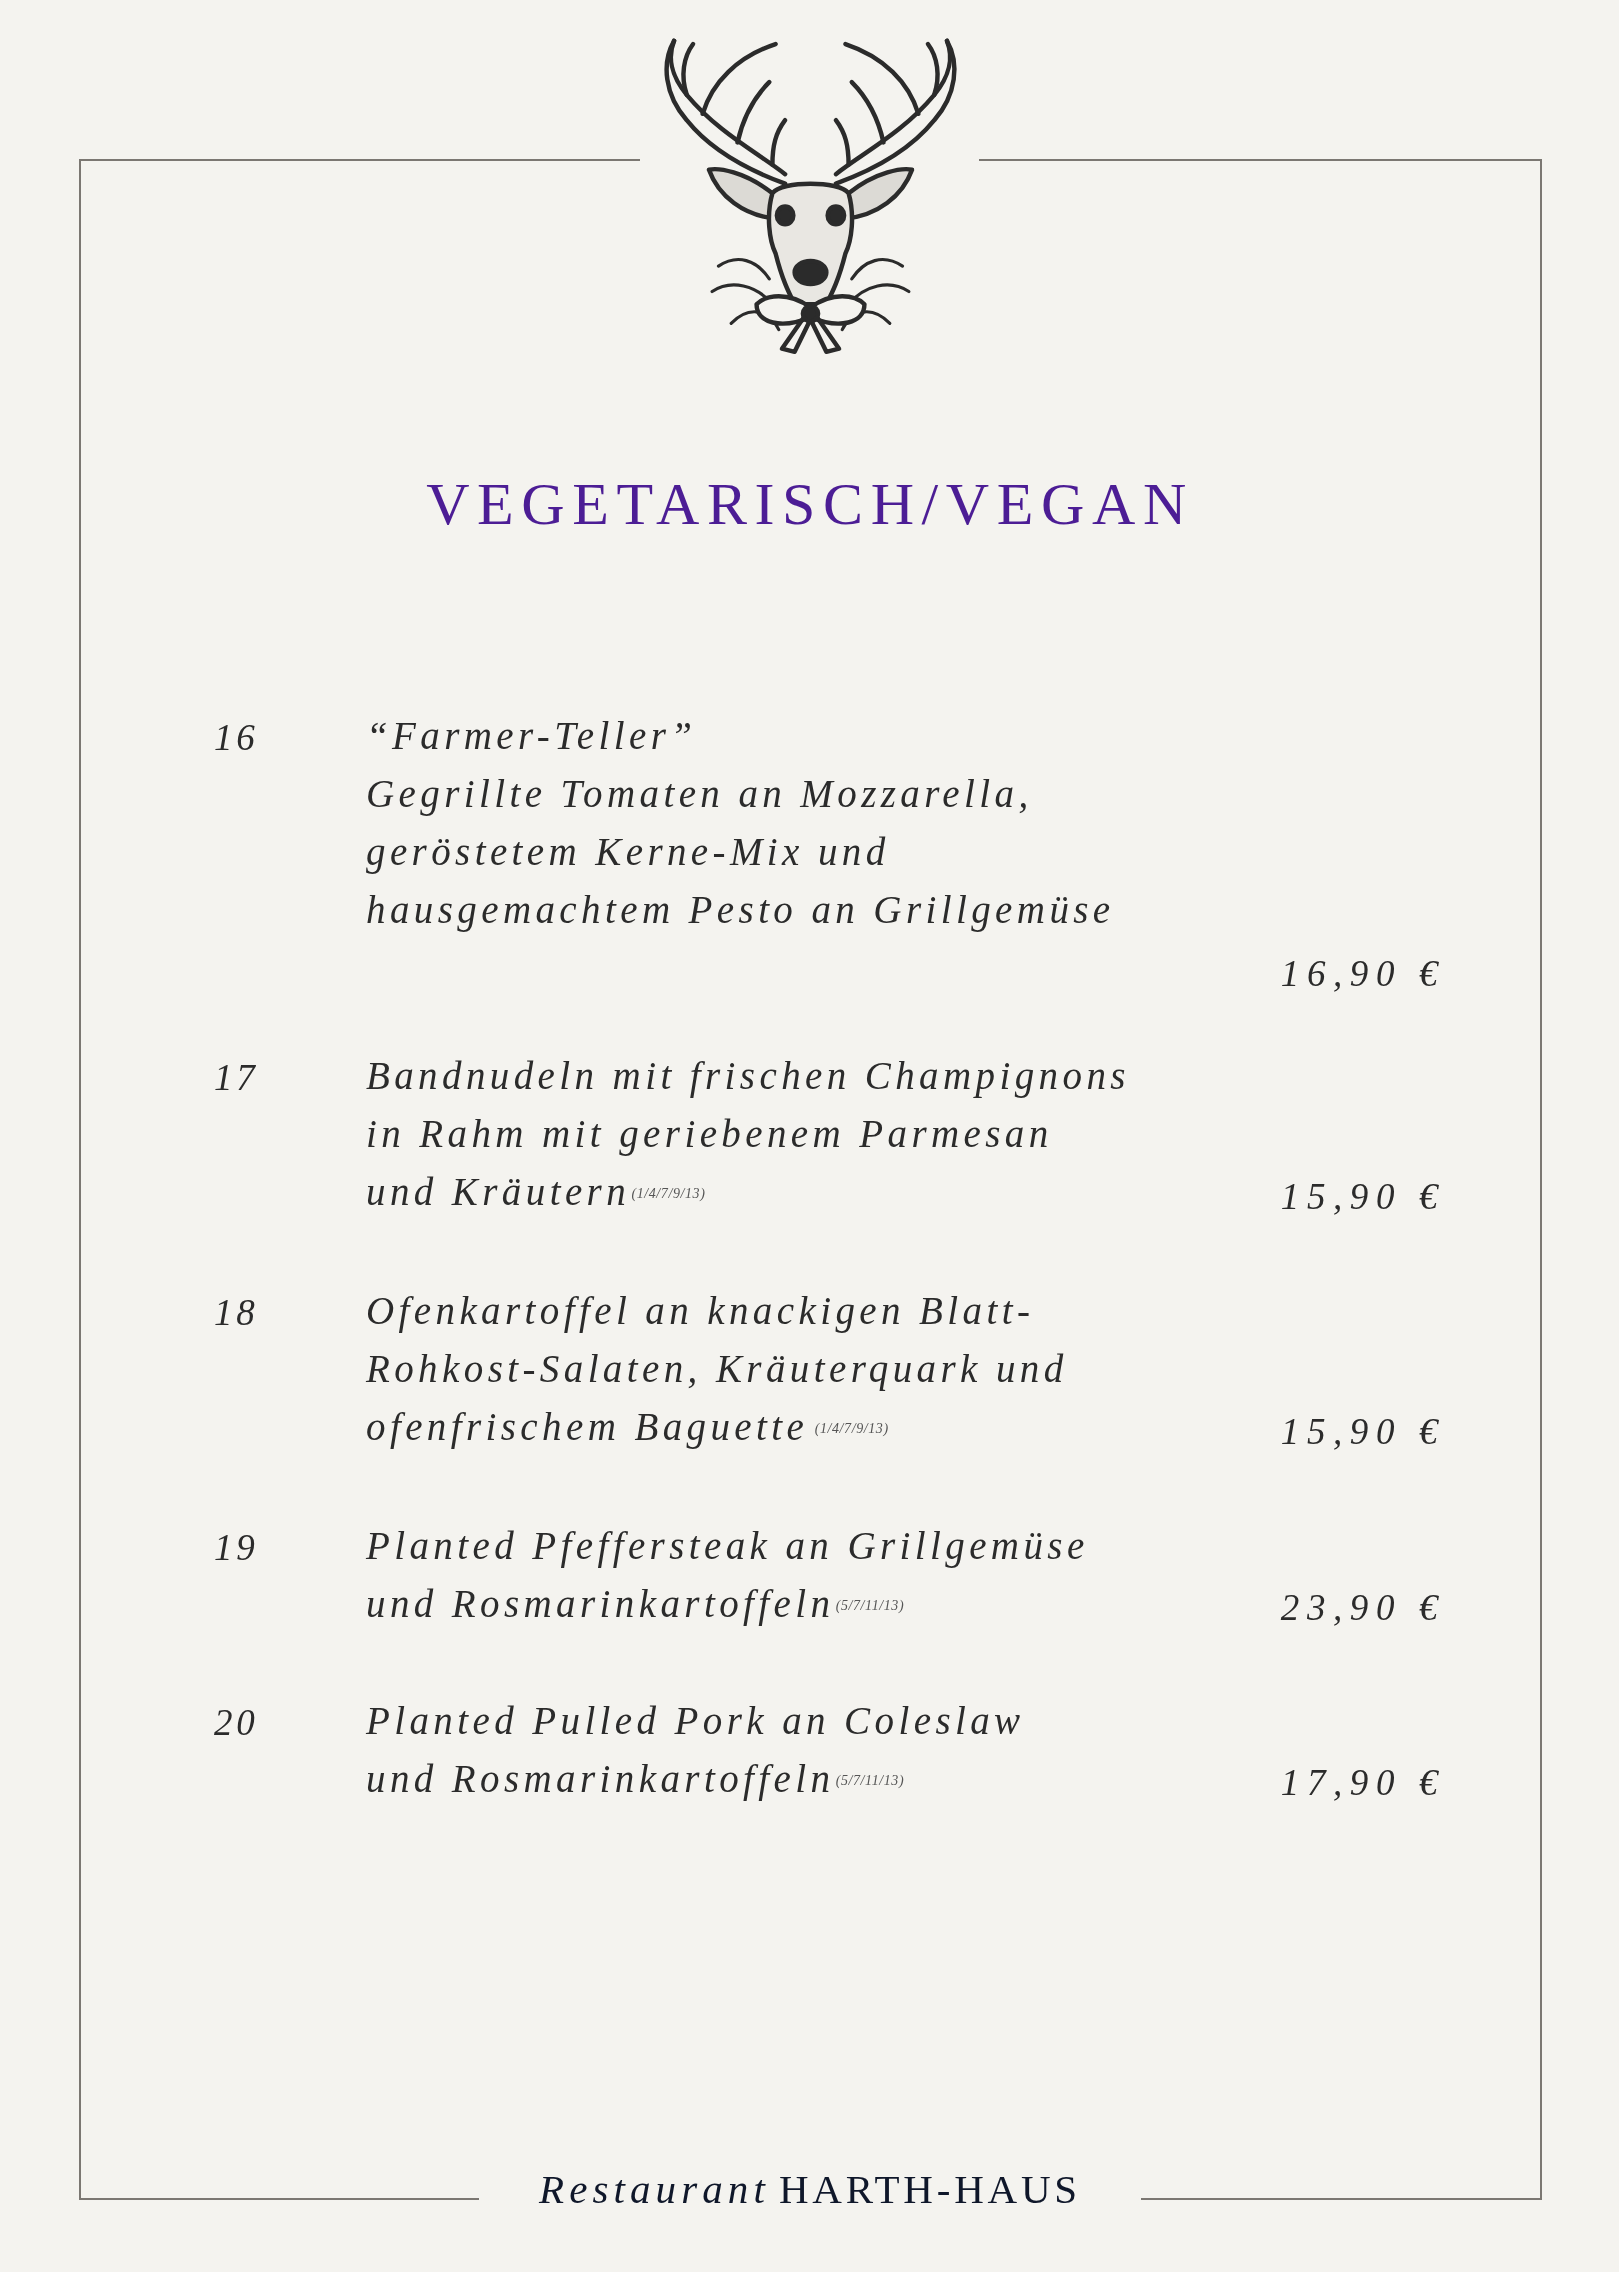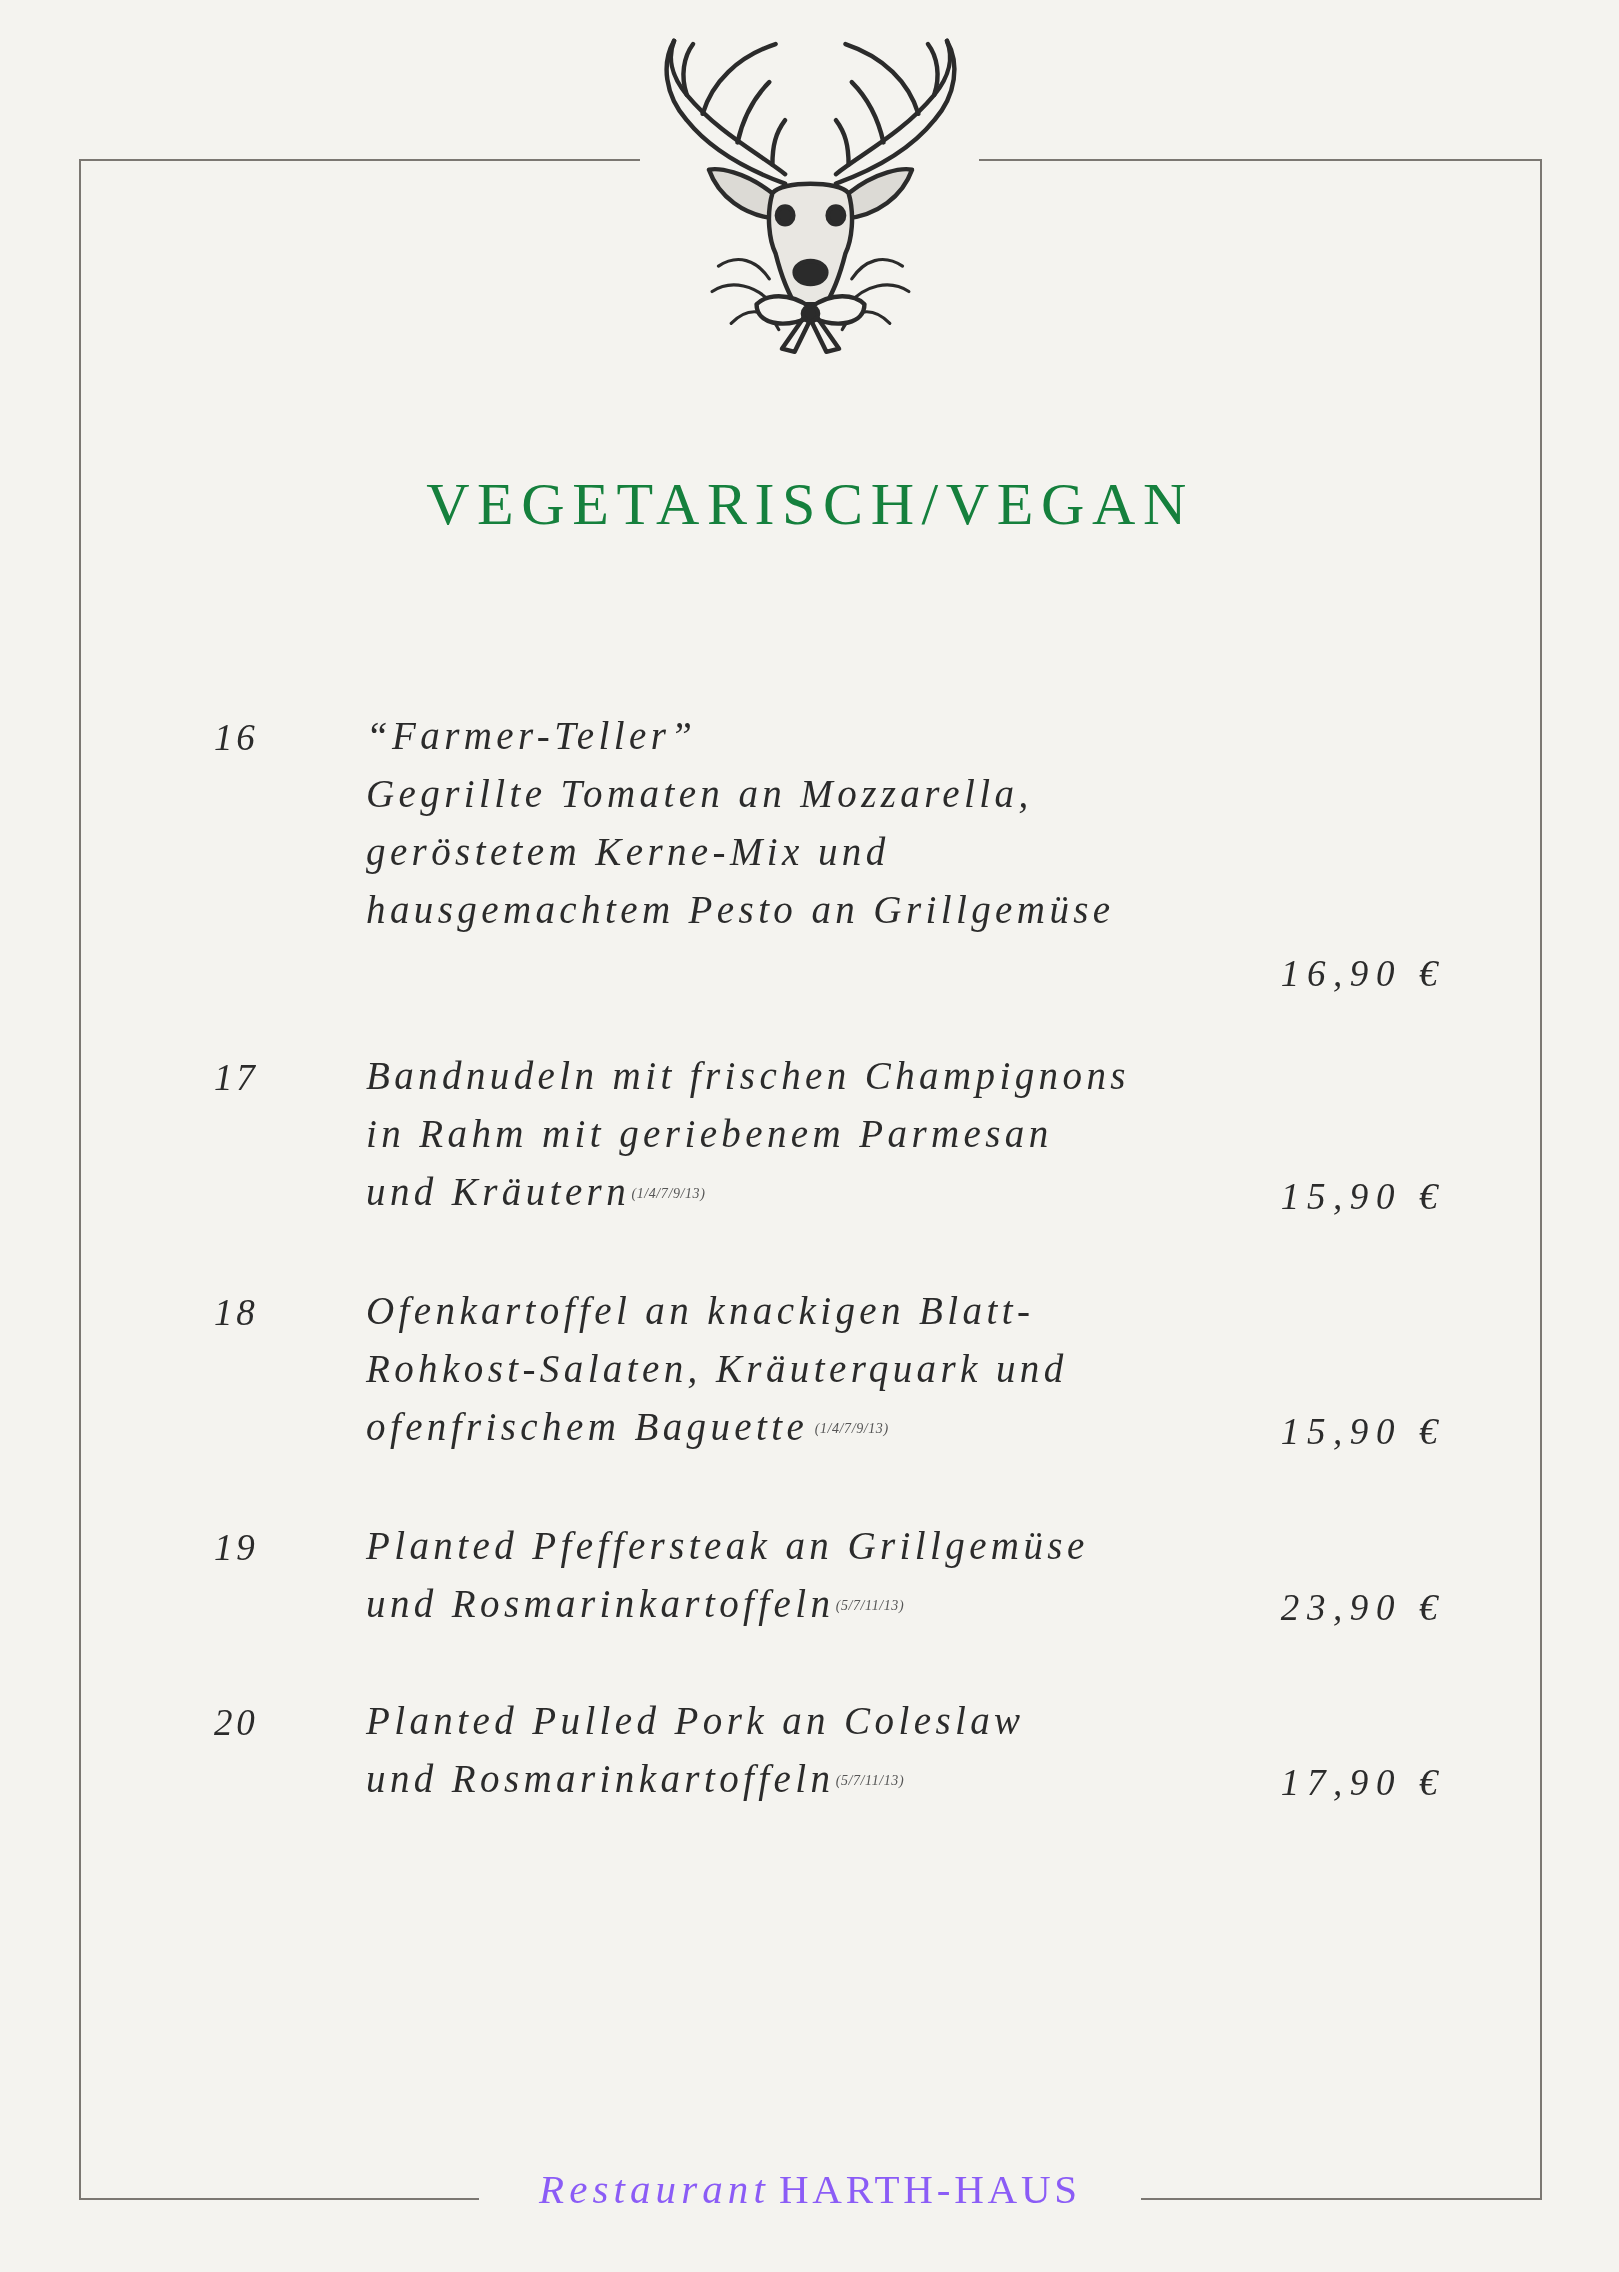--- a/index.html
+++ b/index.html
@@ -12,21 +12,21 @@
   }
   .line { position: absolute; background: #7b7772; }
   .deer {
     position: absolute; left: 642px; top: 25.4px; width: 337px; height: 330px;
   }
   .title {
     position: absolute; left: 0; width: 1620px; top: 470px;
     text-align: center;
     font-family: "Liberation Serif", serif;
     font-size: 60px; letter-spacing: 7.6px; font-weight: normal;
-    color: #15803d;
+    color: #4c1d95;
   }
   .item { position: absolute; left: 0; width: 1620px; }
   .num {
     position: absolute; left: 214px;
     font-family: "Liberation Serif", serif; font-style: italic;
     font-size: 37px; letter-spacing: 3.8px;
   }
   .desc {
     position: absolute; left: 366px;
     font-family: "Liberation Serif", serif; font-style: italic;
@@ -39,21 +39,21 @@
     position: relative; top: 2.5px; margin-left: 6.4px; color: #555;
   }
   .price {
     position: absolute; right: 175px;
     font-family: "Liberation Serif", serif; font-style: italic;
     font-size: 37px; letter-spacing: 7.6px;
     white-space: nowrap;
   }
   .footer {
     position: absolute; top: 2165px; left: 479px; width: 662px;
-    text-align: center; color: #8b5cf6;
+    text-align: center; color: #0f172a;
     font-family: "Liberation Serif", serif; font-size: 41px;
     white-space: nowrap;
   }
   .footer .ital { font-style: italic; letter-spacing: 5.1px; }
   .footer .caps { letter-spacing: 3.8px; margin-left: 9px; }
 </style>
 </head>
 <body>
 
 <div class="line" style="left:79px; top:159px; width:561px; height:1.9px;"></div>

